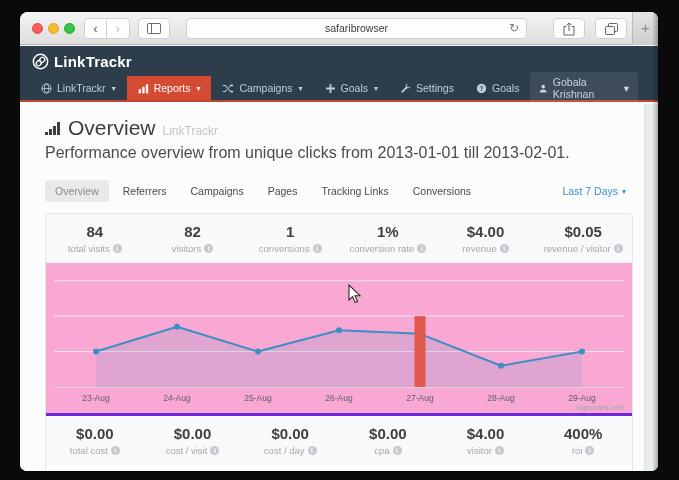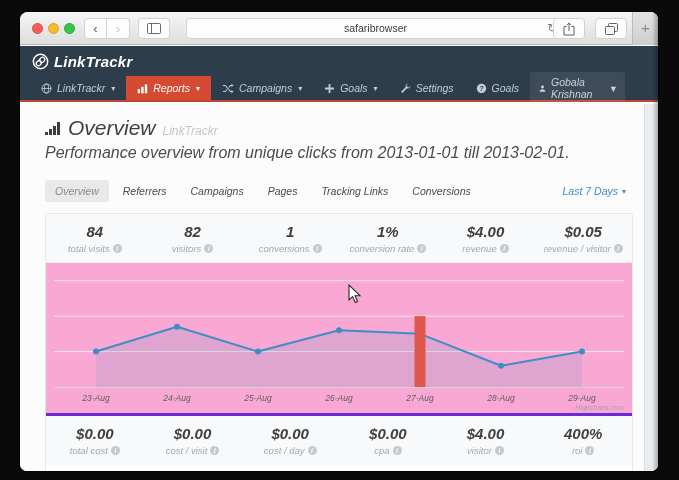--- a/index.html
+++ b/index.html
@@ -34,51 +34,51 @@
   .tb-btn{
     height:21px; background:#fdfdfd; border:1px solid #d2d1d2; border-radius:4px;
     color:#5a5a5a; font-size:13px; line-height:19px; text-align:center;
     display:flex; align-items:center; justify-content:center;
   }
   .tb-group .tb-btn{ width:23px; border-radius:0; }
   .tb-group .tb-btn:first-child{ border-radius:4px 0 0 4px; }
   .tb-group .tb-btn:last-child{ border-radius:0 4px 4px 0; border-left:none; color:#c3c2c3; }
   .tb-single{ position:absolute; top:6px; width:32px; }
   .urlbar{
-    position:absolute; left:166px; top:6px; width:379px; height:21px;
+    position:absolute; left:166px; top:6px; width:341px; height:21px;
     background:#fdfdfd; border:1px solid #d2d1d2; border-radius:4px;
     font-size:10.5px; color:#3c3c3c; text-align:center; line-height:19px;
   }
   .urlbar .reload{ position:absolute; right:7px; top:0; color:#7a7a7a; font-size:12px; }
   .newtab{
     position:absolute; right:0; top:0; width:26px; height:33px;
     background:linear-gradient(#e4e3e4,#cfcecf); border-left:1px solid #bcbbbc;
     color:#8b8b8b; font-size:15px; text-align:center; line-height:31px;
   }
   .icon-svg{ display:block; }
   
-  .webview{ position:absolute; top:34px; left:0; right:0; bottom:0; background:#fcfcfc;font-style:italic; }
+  .webview{ position:absolute; top:34px; left:0; right:0; bottom:0; background:#fcfcfc; }
   .navbar{
     position:absolute; top:0; left:0; right:0; height:30px; background:#2e3d4c;
     display:flex; align-items:center; padding-left:12px;
   }
   .brand{ display:flex; align-items:center; gap:5px; color:#fff; font-size:15px; font-weight:700; letter-spacing:.2px;}
   .menubar{
     position:absolute; top:30px; left:0; right:0; height:26px; background:#2e3d4c;
     border-bottom:2px solid #c14433; display:flex; align-items:stretch; padding-left:10px;
   }
   .nav-items{ display:flex; align-items:stretch; }
   .nav-item{
     display:flex; align-items:center; gap:5px; padding:0 11px;
     font-size:10.5px; color:#c2cdd7; white-space:nowrap;
   }
   .nav-item.active{ background:#d54a32; color:#fff; }
   .nav-item .caret{ font-size:8px; margin-left:1px; }
   .user-chip{
-    margin-left:auto; margin-right:33px; align-self:center;
+    margin-left:auto; margin-right:20px; align-self:center;
     display:flex; align-items:center; gap:5px; padding:4px 9px;
     background:rgba(255,255,255,.08); border-radius:2px;
     font-size:10.5px; color:#c9d4dd;
   }
   
   .page-header{ position:absolute; left:25px; top:70px; }
   .title-line{ display:flex; align-items:baseline; gap:7px; }
   .bars-icon{ display:inline-flex; align-items:flex-end; gap:1px; margin-right:1px; }
   .bars-icon span{ width:3px; background:#3d3d3d; display:inline-block; }
   .page-title{ font-size:21px; color:#3e3e3e; }

